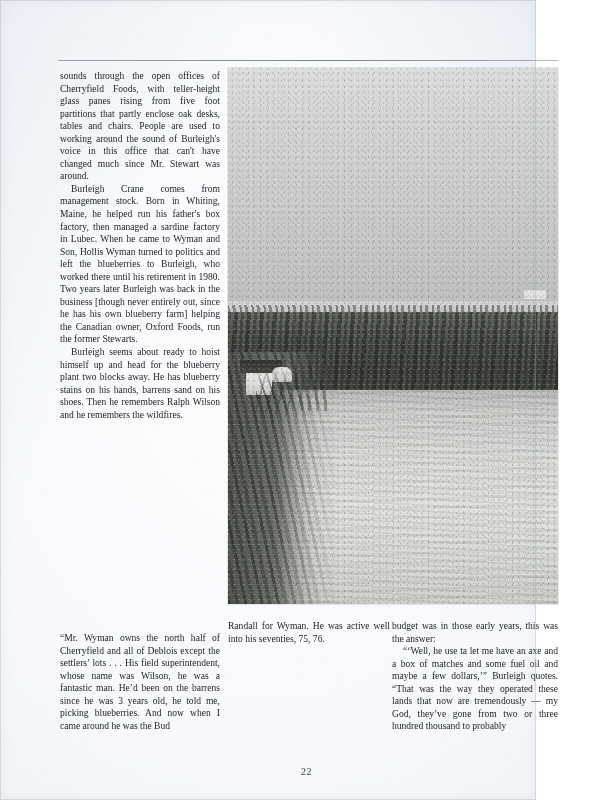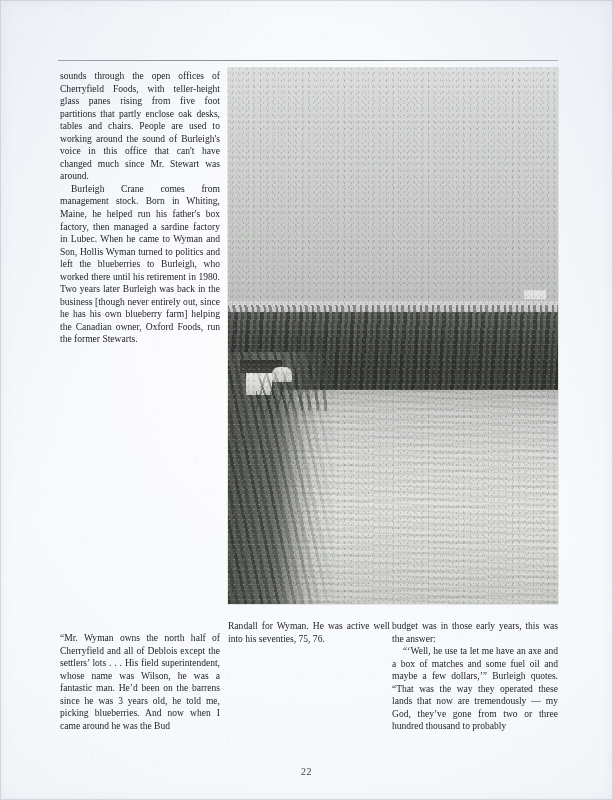--- a/index.html
+++ b/index.html
@@ -10,21 +10,21 @@
   body {
     width: 613px;
     height: 800px;
     overflow: hidden;
     font-family: "Liberation Serif", "DejaVu Serif", serif;
   }
 
   
   #page-sheet {
     position: relative;
-    width: 613px;
+    width: 536px;
     height: 800px;
     background:
       linear-gradient(115deg, rgba(228,233,241,0.55) 0%, rgba(255,255,255,0) 28%),
       linear-gradient(250deg, rgba(224,230,239,0.45) 0%, rgba(255,255,255,0) 26%),
       radial-gradient(ellipse 95% 80% at 50% 45%, #fdfdfe 0%, #f6f8fb 66%, #eef1f6 100%);
     box-sizing: border-box;
   }
   
   #page-sheet::before {
     content: "";
@@ -257,20 +257,21 @@
     <div class="ph-layer ph-rightbrush"></div>
     <div class="ph-layer ph-leftbrush"></div>
     <div class="ph-layer ph-weeds"></div>
     <div class="ph-layer ph-grain"></div>
     <div class="ph-layer ph-vignette"></div>
   </div>
 
   <div class="col" id="col-1-top">
     <p>sounds through the open offices of Cherryfield Foods, with teller-height glass panes rising from five foot partitions that partly enclose oak desks, tables and chairs. People are used to working around the sound of Burleigh's voice in this office that can't have changed much since Mr. Stewart was around.</p>
     <p>Burleigh Crane comes from management stock. Born in Whiting, Maine, he helped run his father's box factory, then managed a sardine factory in Lubec. When he came to Wyman and Son, Hollis Wyman turned to politics and left the blueberries to Burleigh, who worked there until his retirement in 1980. Two years later Burleigh was back in the business [though never entirely out, since he has his own blueberry farm] helping the Canadian owner, Oxford Foods, run the former Stewarts.</p>
+    <p>Burleigh seems about ready to hoist himself up and head for the blueberry plant two blocks away. He has blueberry stains on his hands, barrens sand on his shoes. Then he remembers Ralph Wilson and he remembers the wildfires.</p>
   </div>
 
   <div class="col" id="col-1-bot">
     <p>“Mr. Wyman owns the north half of Cherryfield and all of Deblois except the settlers’ lots . . . His field superintendent, whose name was Wilson, he was a fantastic man. He’d been on the barrens since he was 3 years old, he told me, picking blueberries. And now when I came around he was the Bud</p>
   </div>
 
   <div class="col" id="col-2-bot">
     <p>Randall for Wyman. He was active well into his seventies, 75, 76.</p>
   </div>
 

